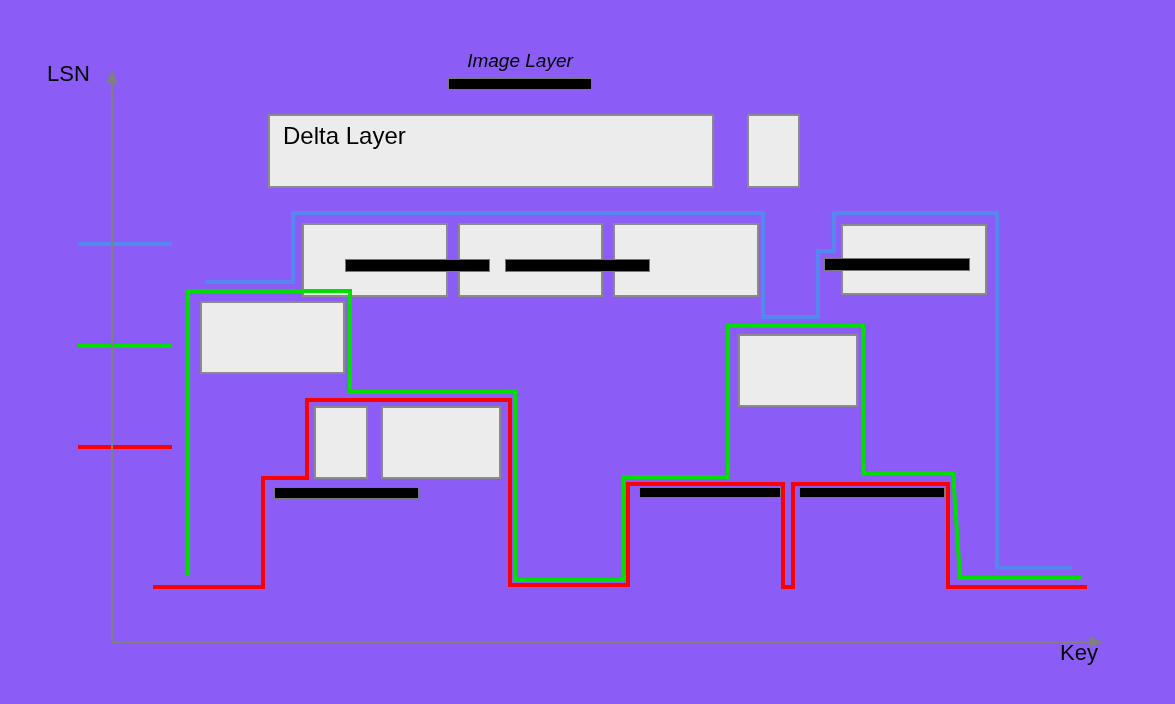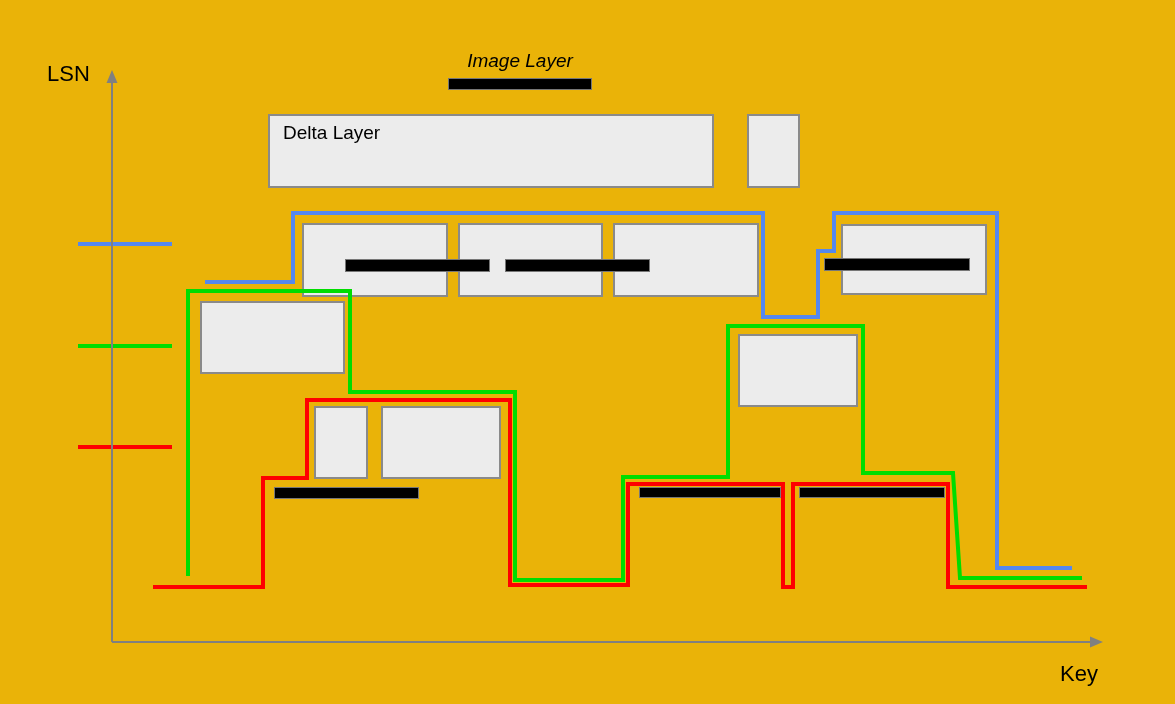--- a/index.html
+++ b/index.html
@@ -5,21 +5,21 @@
   html, body {
     margin: 0;
     padding: 0;
     background: #ffffff;
     font-family: "Liberation Sans", "DejaVu Sans", sans-serif;
   }
   .canvas {
     position: relative;
     width: 1175px;
     height: 704px;
-    background: #eab308;
+    background: #8b5cf6;
     overflow: hidden;
   }
   .layer {
     position: absolute;
     inset: 0;
   }
   svg.diagram-svg {
     position: absolute;
     inset: 0;
     width: 1175px;
@@ -36,26 +36,26 @@
     box-sizing: border-box;
     background: var(--bar-fill, #000000);
     border: 1px solid var(--bar-border, #777777);
   }
   .text-label {
     position: absolute;
     color: #000000;
     white-space: nowrap;
   }
   .lsn-label   { left: 47px;  top: 61px;  font-size: 22px; }
-  .key-label   { left: 1060px; top: 661px; font-size: 22px; }
+  .key-label   { left: 1060px; top: 640px; font-size: 22px; }
   .image-layer-label {
     left: 448px; top: 50px; width: 144px;
     font-size: 19px; text-align: center; font-style: italic;
   }
-  .delta-layer-label { left: 283px; top: 122px; font-size: 19px; }
+  .delta-layer-label { left: 283px; top: 122px; font-size: 24px; }
 </style>
 </head>
 <body>
 
 <div class="canvas">
 
   <div class="layer">
       <div class="delta-box" style="left: 268px; top: 114px; width: 446px; height: 74px;"></div>
       <div class="delta-box" style="left: 747px; top: 114px; width: 53px; height: 74px;"></div>
       <div class="delta-box" style="left: 302px; top: 223px; width: 146px; height: 74px;"></div>

